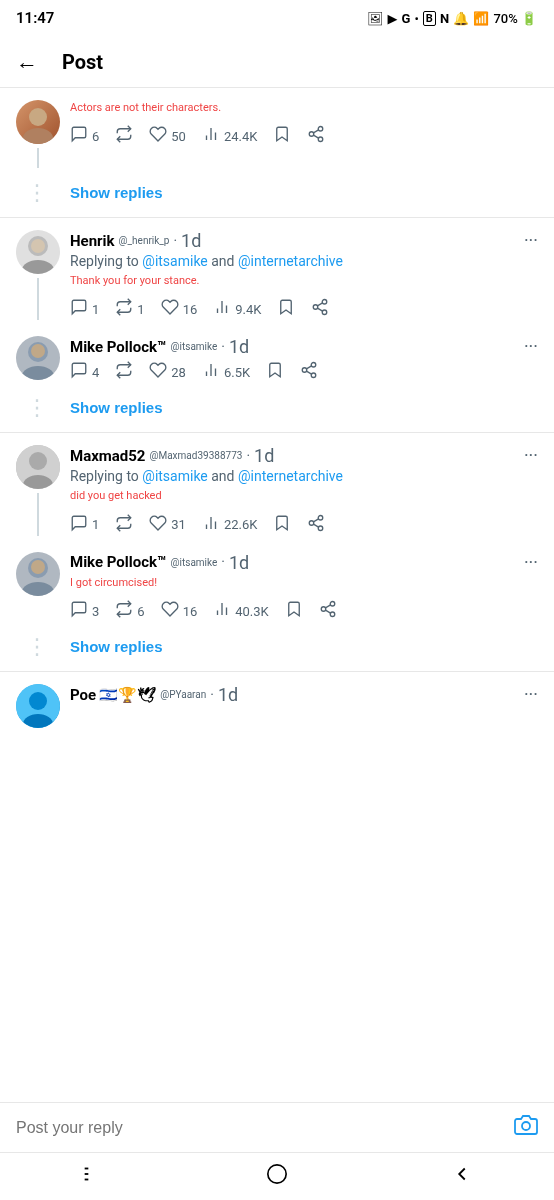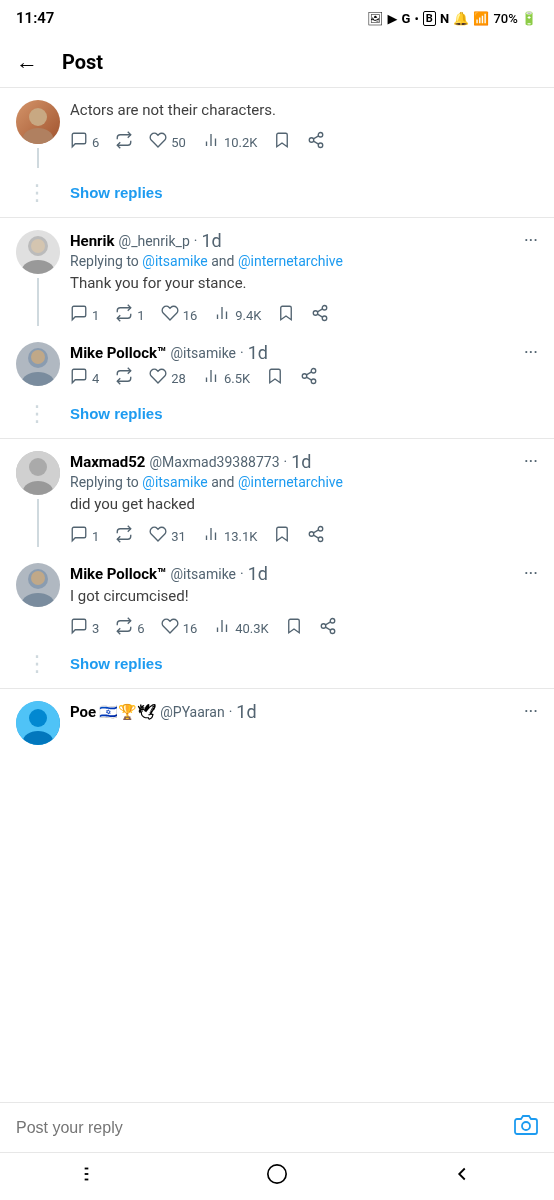--- a/index.html
+++ b/index.html
@@ -108,21 +108,21 @@
       align-items: center;
       gap: 4px;
       flex: 1;
     }
     .tweet-name {
       font-size: 15px;
       font-weight: 700;
       color: #000;
     }
     .tweet-handle {
-      font-size: 14px;
+      font-size: 10px;
       color: #536471;
     }
     .tweet-dot {
       font-size: 14px;
       color: #536471;
     }
     .tweet-time {
       font-size: 18px;
       color: #536471;
     }
@@ -137,22 +137,22 @@
       font-size: 14px;
       color: #536471;
       margin-bottom: 4px;
     }
     .tweet-reply-to a {
       color: #1d9bf0;
       text-decoration: none;
     }
 
     .tweet-text {
-      font-size: 15px;
-      color: #404040;
+      font-size: 11px;
+      color: #ef4444;
       line-height: 1.4;
       margin-bottom: 10px;
     }
 
     .tweet-actions {
       display: flex;
       align-items: center;
       gap: 0;
       margin-top: 4px;
     }
@@ -310,21 +310,21 @@
           <span class="action-count">50</span>
         </div>
         <div class="action-group">
           <span class="action-icon">
             <svg width="18" height="18" viewBox="0 0 24 24" fill="none" stroke="#536471" stroke-width="1.8">
                 <line x1="18" y1="20" x2="18" y2="10"></line>
                 <line x1="12" y1="20" x2="12" y2="4"></line>
                 <line x1="6" y1="20" x2="6" y2="14"></line>
               </svg>
           </span>
-          <span class="action-count">10.2K</span>
+          <span class="action-count">24.4K</span>
         </div>
         <div class="action-group">
           <span class="action-icon">
             <svg width="18" height="18" viewBox="0 0 24 24" fill="none" stroke="#536471" stroke-width="1.8">
                 <path d="M19 21l-7-5-7 5V5a2 2 0 0 1 2-2h10a2 2 0 0 1 2 2z"></path>
               </svg>
           </span>
         </div>
         <div class="action-group">
           <span class="action-icon">
@@ -572,21 +572,21 @@
           <span class="action-count">31</span>
         </div>
         <div class="action-group">
           <span class="action-icon">
             <svg width="18" height="18" viewBox="0 0 24 24" fill="none" stroke="#536471" stroke-width="1.8">
                 <line x1="18" y1="20" x2="18" y2="10"></line>
                 <line x1="12" y1="20" x2="12" y2="4"></line>
                 <line x1="6" y1="20" x2="6" y2="14"></line>
               </svg>
           </span>
-          <span class="action-count">13.1K</span>
+          <span class="action-count">22.6K</span>
         </div>
         <div class="action-group">
           <span class="action-icon">
             <svg width="18" height="18" viewBox="0 0 24 24" fill="none" stroke="#536471" stroke-width="1.8">
                 <path d="M19 21l-7-5-7 5V5a2 2 0 0 1 2-2h10a2 2 0 0 1 2 2z"></path>
               </svg>
           </span>
         </div>
         <div class="action-group">
           <span class="action-icon">

